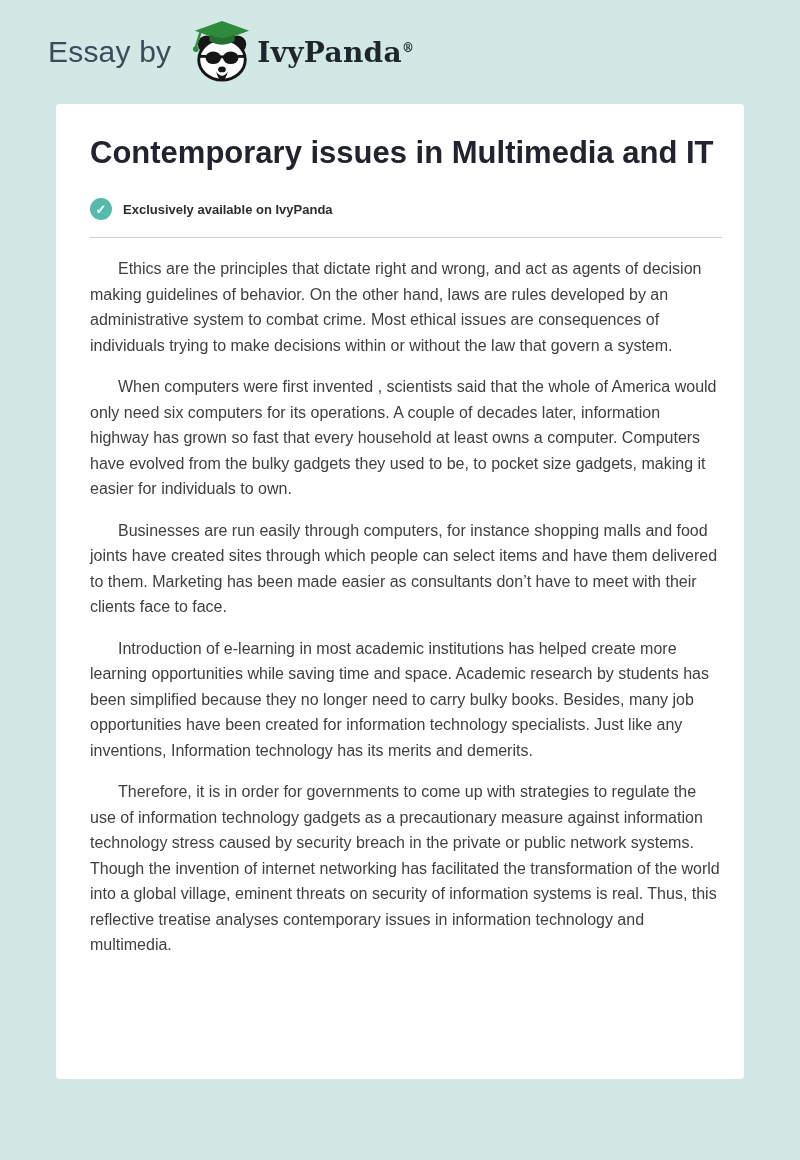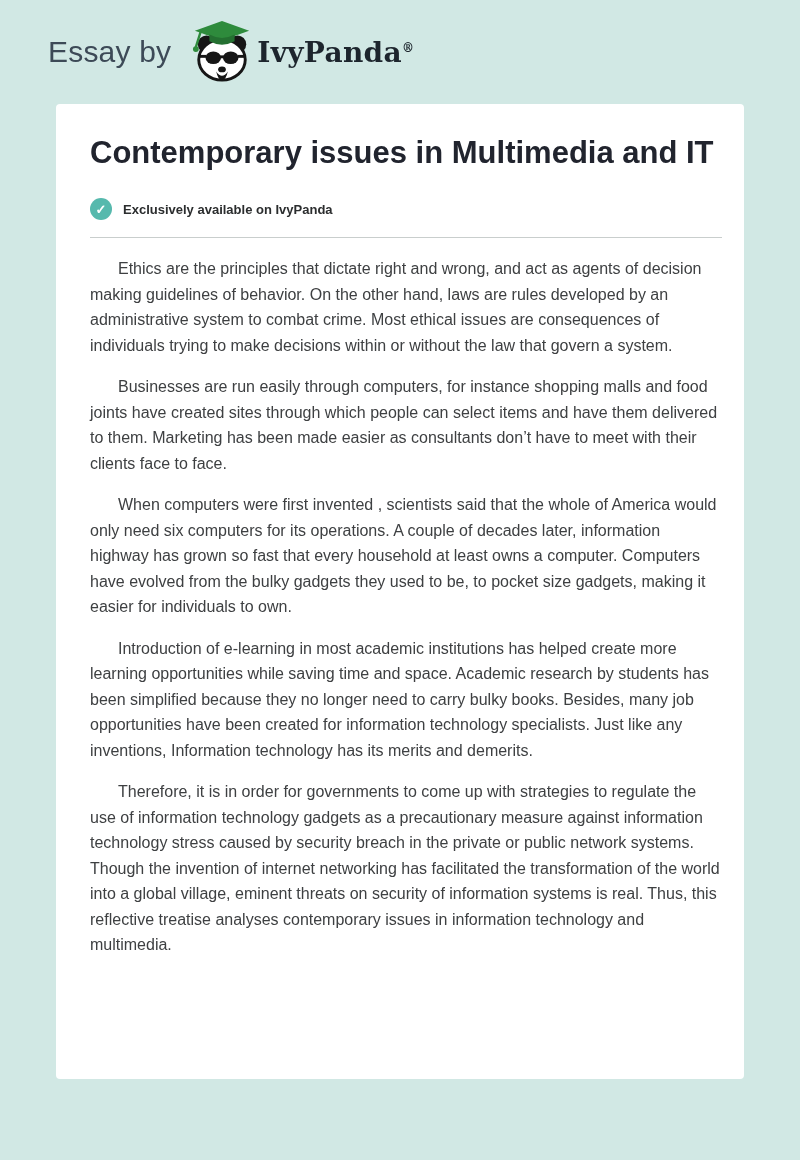--- a/index.html
+++ b/index.html
@@ -136,18 +136,18 @@
 
   <div class="availability">
     <span class="check-circle">✓</span>
     <span class="availability-label">Exclusively available on IvyPanda</span>
   </div>
 
   <hr class="divider">
 
   <div class="essay-body">
     <p>Ethics are the principles that dictate right and wrong, and act as agents of decision making guidelines of behavior. On the other hand, laws are rules developed by an administrative system to combat crime. Most ethical issues are consequences of individuals trying to make decisions within or without the law that govern a system.</p>
+    <p>When computers were first invented , scientists said that the whole of America would only need six computers for its operations. A couple of decades later, information highway has grown so fast that every household at least owns a computer. Computers have evolved from the bulky gadgets they used to be, to pocket size gadgets, making it easier for individuals to own.</p>
     <p>Businesses are run easily through computers, for instance shopping malls and food joints have created sites through which people can select items and have them delivered to them. Marketing has been made easier as consultants don’t have to meet with their clients face to face.</p>
-    <p>When computers were first invented , scientists said that the whole of America would only need six computers for its operations. A couple of decades later, information highway has grown so fast that every household at least owns a computer. Computers have evolved from the bulky gadgets they used to be, to pocket size gadgets, making it easier for individuals to own.</p>
     <p>Introduction of e-learning in most academic institutions has helped create more learning opportunities while saving time and space. Academic research by students has been simplified because they no longer need to carry bulky books. Besides, many job opportunities have been created for information technology specialists. Just like any inventions, Information technology has its merits and demerits.</p>
     <p>Therefore, it is in order for governments to come up with strategies to regulate the use of information technology gadgets as a precautionary measure against information technology stress caused by security breach in the private or public network systems. Though the invention of internet networking has facilitated the transformation of the world into a global village, eminent threats on security of information systems is real. Thus, this reflective treatise analyses contemporary issues in information technology and multimedia.</p>
   </div>
 </main>
 
 </body></html>

